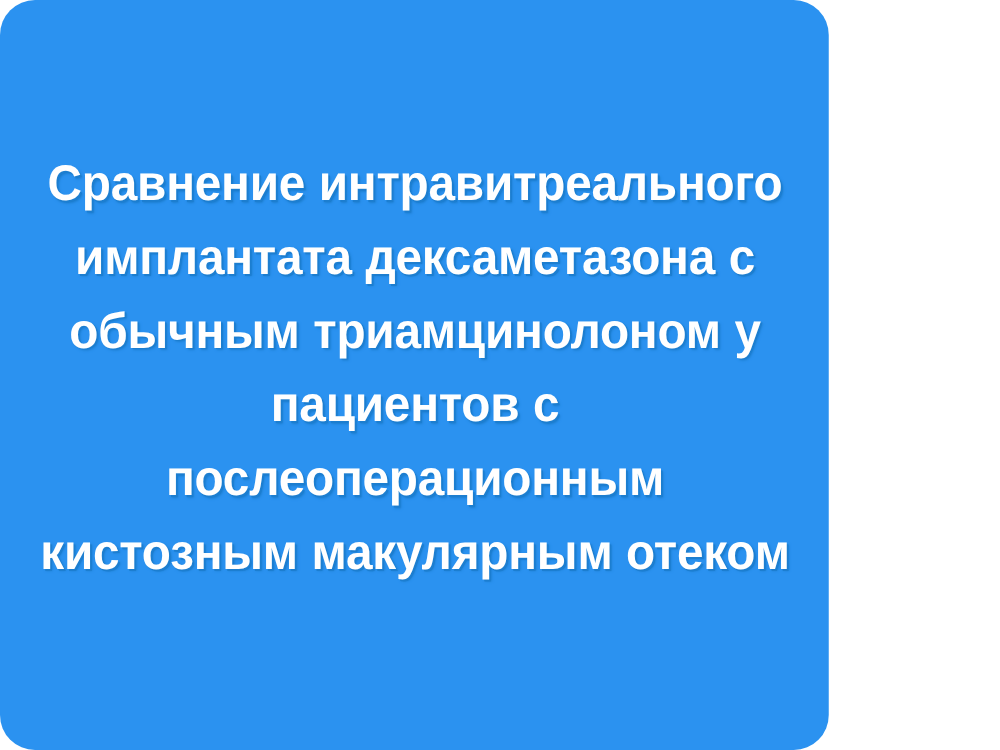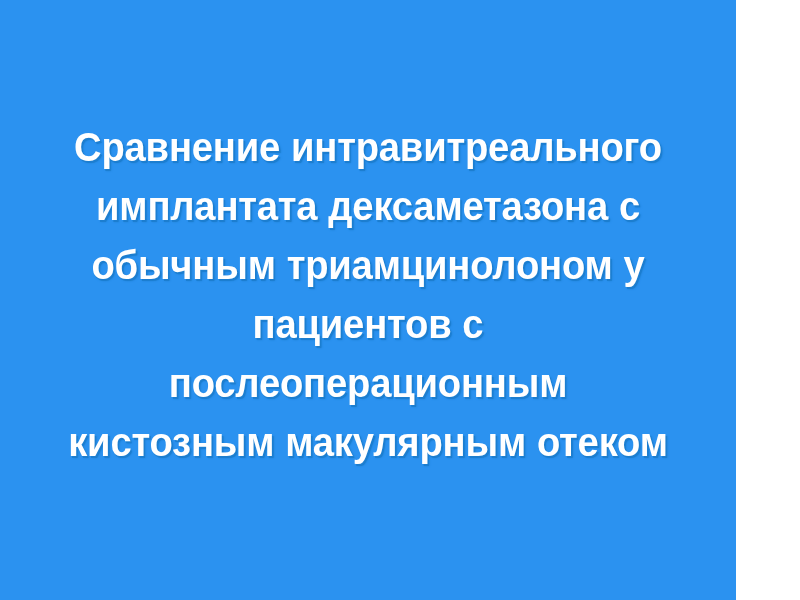--- a/index.html
+++ b/index.html
@@ -11,25 +11,26 @@
   body {
     width: 800px;
     height: 600px;
     overflow: hidden;
     font-family: "Liberation Sans", "DejaVu Sans", sans-serif;
   }
 
   #slide {
     position: relative;
     box-sizing: border-box;
-    width: 736px;
+    width: 663px;
     height: 600px;
     display: flex;
     align-items: center;
     justify-content: center;
+    border-radius: 28px;
     
   }
 
   #title-block {
     width: 660px;
     margin: 0;
     padding: 0 0 10px 0;   
     text-align: center;
   }
 

